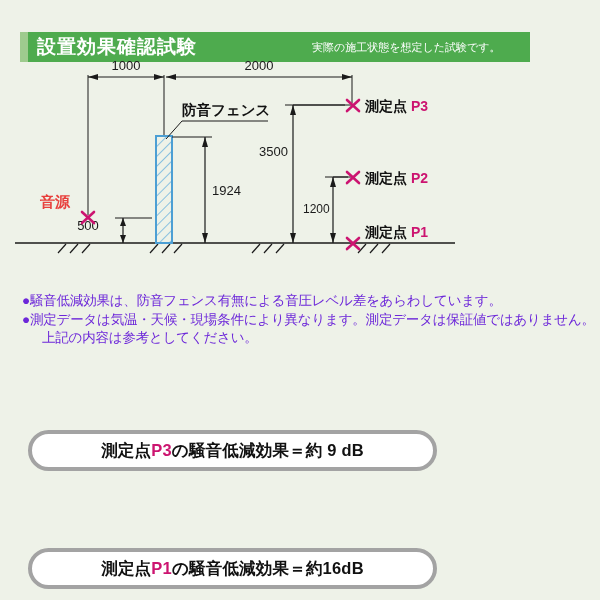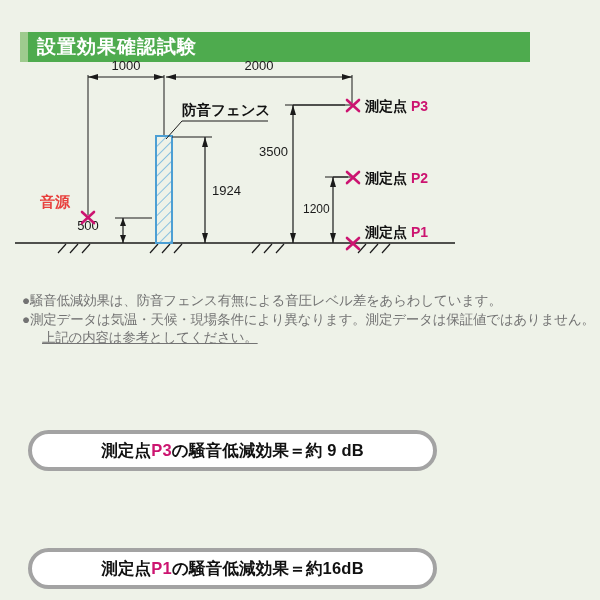--- a/index.html
+++ b/index.html
@@ -71,28 +71,27 @@
 
   
   .notes {
     position: absolute;
     left: 22px;
     top: 292px;
     width: 560px;
   }
   .note-line {
     font-size: 13.5px;
-    color: #737373;
+    color: #6d28d9;
     line-height: 18.5px;
     white-space: nowrap;
     letter-spacing: -0.2px;
   }
   .note-line.indent {
     padding-left: 20px;
-    text-decoration: underline;
   }
 
   
   .pill {
     position: absolute;
     left: 28px;
     width: 409px;
     height: 41px;
     background: #ffffff;
     border: 4px solid #a3a3a3;
@@ -115,20 +114,21 @@
   .pill-text .pid { color: #cc1470; }
 </style>
 </head>
 <body>
 
 <div id="root">
 
   <div class="banner">
     <div class="banner-accent"></div>
     <div class="banner-title">設置効果確認試験</div>
+    <div class="banner-sub">実際の施工状態を想定した試験です。</div>
   </div>
 
   <div class="diagram">
     <svg width="600" height="215" viewBox="0 0 600 215">
       <defs>
         <pattern id="hatch" width="7" height="7" patternTransform="rotate(45)" patternUnits="userSpaceOnUse">
           <line x1="0" y1="0" x2="0" y2="7" stroke="#6fb4dd" stroke-width="1.6"></line>
         </pattern>
         <marker id="arrL" markerWidth="9" markerHeight="8" refX="8" refY="4" orient="auto" markerUnits="userSpaceOnUse">
           <path d="M8,4 L0,4 M8,4 L8,4" stroke="none"></path>

